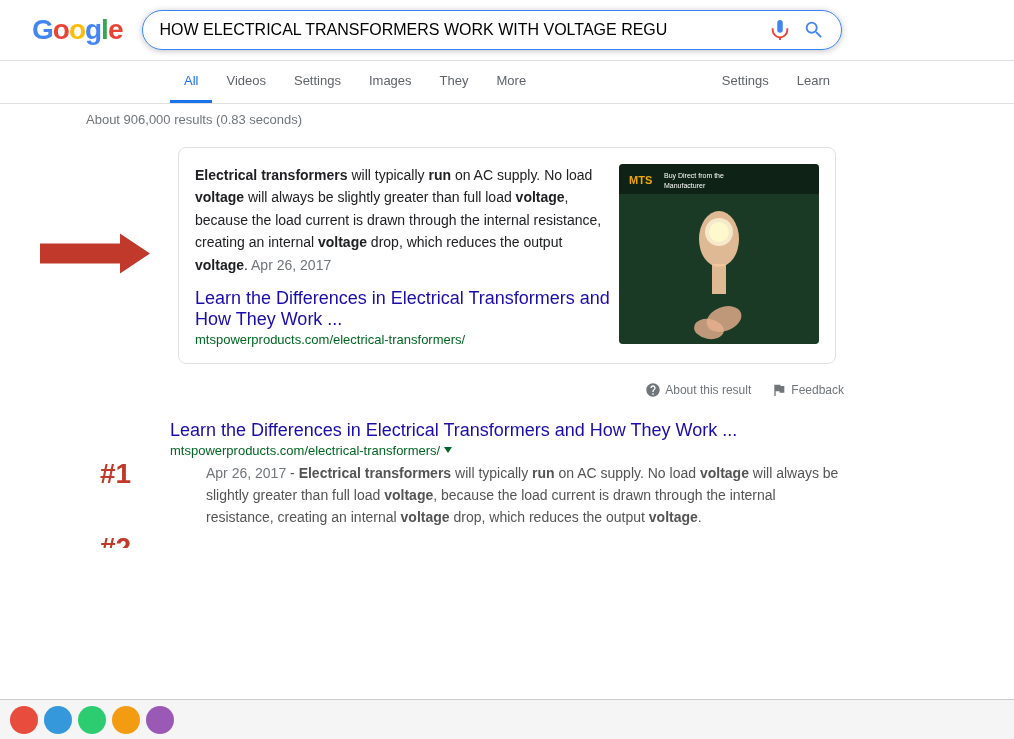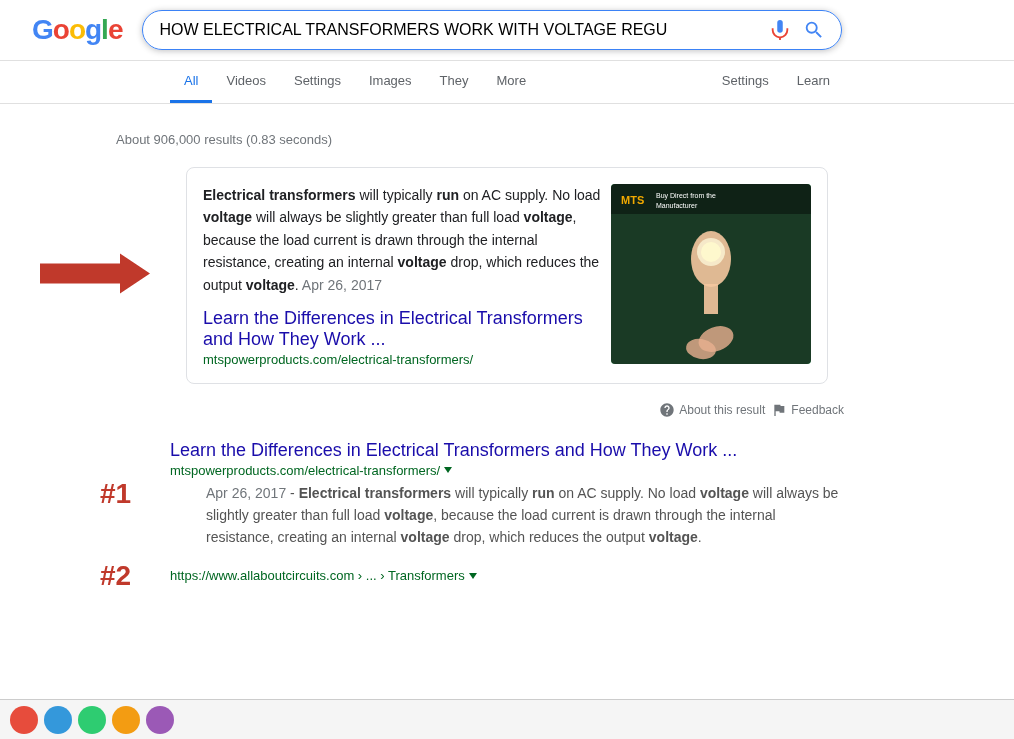--- a/index.html
+++ b/index.html
@@ -22,35 +22,35 @@
     .search-icon-btn { width: 22px; height: 22px; cursor: pointer; color: #4285f4; }
 
     
     .nav-tabs { display: flex; align-items: center; padding: 0 170px; border-bottom: 1px solid #e0e0e0; gap: 0; }
     .nav-tab { padding: 12px 14px; font-size: 13px; color: #5f6368; cursor: pointer; border-bottom: 3px solid transparent; text-decoration: none; }
     .nav-tab.active { color: #1a73e8; border-bottom: 3px solid #1a73e8; font-weight: 500; }
     .nav-spacer { flex: 1; }
     .nav-right { display: flex; }
 
     
-    .results-info { padding: 8px 116px; font-size: 13px; color: #70757a; margin-top: 20px; }
+    .results-info { padding: 8px 86px; font-size: 13px; color: #70757a; }
 
     
     .results-area { padding: 0 170px; }
 
     
-    .featured-snippet { border: 1px solid #dfe1e5; border-radius: 8px; padding: 16px; margin: 12px 16px; display: flex; gap: 4px; position: relative; }
+    .featured-snippet { border: 1px solid #dfe1e5; border-radius: 8px; padding: 16px; margin: 12px 8px; display: flex; gap: 4px; position: relative; }
     .snippet-text { flex: 1; font-size: 14px; line-height: 1.6; color: #202124; }
     .snippet-image { width: 200px; height: 180px; background: #86efac; border-radius: 4px; overflow: hidden; flex-shrink: 0; display: flex; align-items: center; justify-content: center; }
     .snippet-title { margin-top: 12px; }
     .snippet-title a { color: #1a0dab; font-size: 18px; text-decoration: none; }
     .snippet-url { color: #006621; font-size: 13px; margin-top: 2px; }
 
     
-    .result-meta { display: flex; align-items: center; justify-content: flex-end; padding: 6px 0; font-size: 12px; color: #70757a; gap: 6px; }
+    .result-meta { display: flex; align-items: center; justify-content: flex-end; padding: 6px 0; font-size: 12px; color: #70757a; gap: 20px; }
     .result-meta-item { display: flex; align-items: center; gap: 4px; cursor: pointer; }
 
     
     .search-result { margin: 16px 0; position: relative; }
     .result-title a { color: #1a0dab; font-size: 18px; text-decoration: none; display: block; margin-bottom: 2px; }
     .result-url-line { display: flex; align-items: center; gap: 4px; margin-bottom: 4px; }
     .result-url { color: #006621; font-size: 13px; }
     .url-dropdown { display: inline-block; width: 0; height: 0; border-left: 4px solid transparent; border-right: 4px solid transparent; border-top: 6px solid #006621; cursor: pointer; }
     .result-date { color: #70757a; }
     .result-snippet { font-size: 14px; line-height: 1.58; color: #545454; margin-left: 36px; }
@@ -161,24 +161,20 @@
       <span class="result-url">mtspowerproducts.com/electrical-transformers/</span>
       <span class="url-dropdown"></span>
     </div>
     <div class="result-snippet">
       <span class="result-date">Apr 26, 2017</span> - <strong>Electrical transformers</strong> will typically <strong>run</strong> on AC supply. No load <strong>voltage</strong> will always be slightly greater than full load <strong>voltage</strong>, because the load current is drawn through the internal resistance, creating an internal <strong>voltage</strong> drop, which reduces the output <strong>voltage</strong>.
     </div>
   </div>
 
   <div class="search-result" style="position: relative; margin-top: 20px;">
     <div style="position: absolute; left: -70px; top: 50%; transform: translateY(-50%); color: #c0392b; font-size: 28px; font-weight: bold;">#2</div>
-    <div class="result-url-line">
-      <span class="result-url">https://www.allaboutcircuits.com › ... › Transformers</span>
-      <span class="url-dropdown"></span>
-    </div>
   </div>
 
 </div>
 
 <div class="taskbar" style="position: fixed; bottom: 0; left: 0; right: 0;">
   <span style="width:28px;height:28px;border-radius:50%;background:#e74c3c;display:inline-block;"></span>
   <span style="width:28px;height:28px;border-radius:50%;background:#3498db;display:inline-block;"></span>
   <span style="width:28px;height:28px;border-radius:50%;background:#2ecc71;display:inline-block;"></span>
   <span style="width:28px;height:28px;border-radius:50%;background:#f39c12;display:inline-block;"></span>
   <span style="width:28px;height:28px;border-radius:50%;background:#9b59b6;display:inline-block;"></span>

